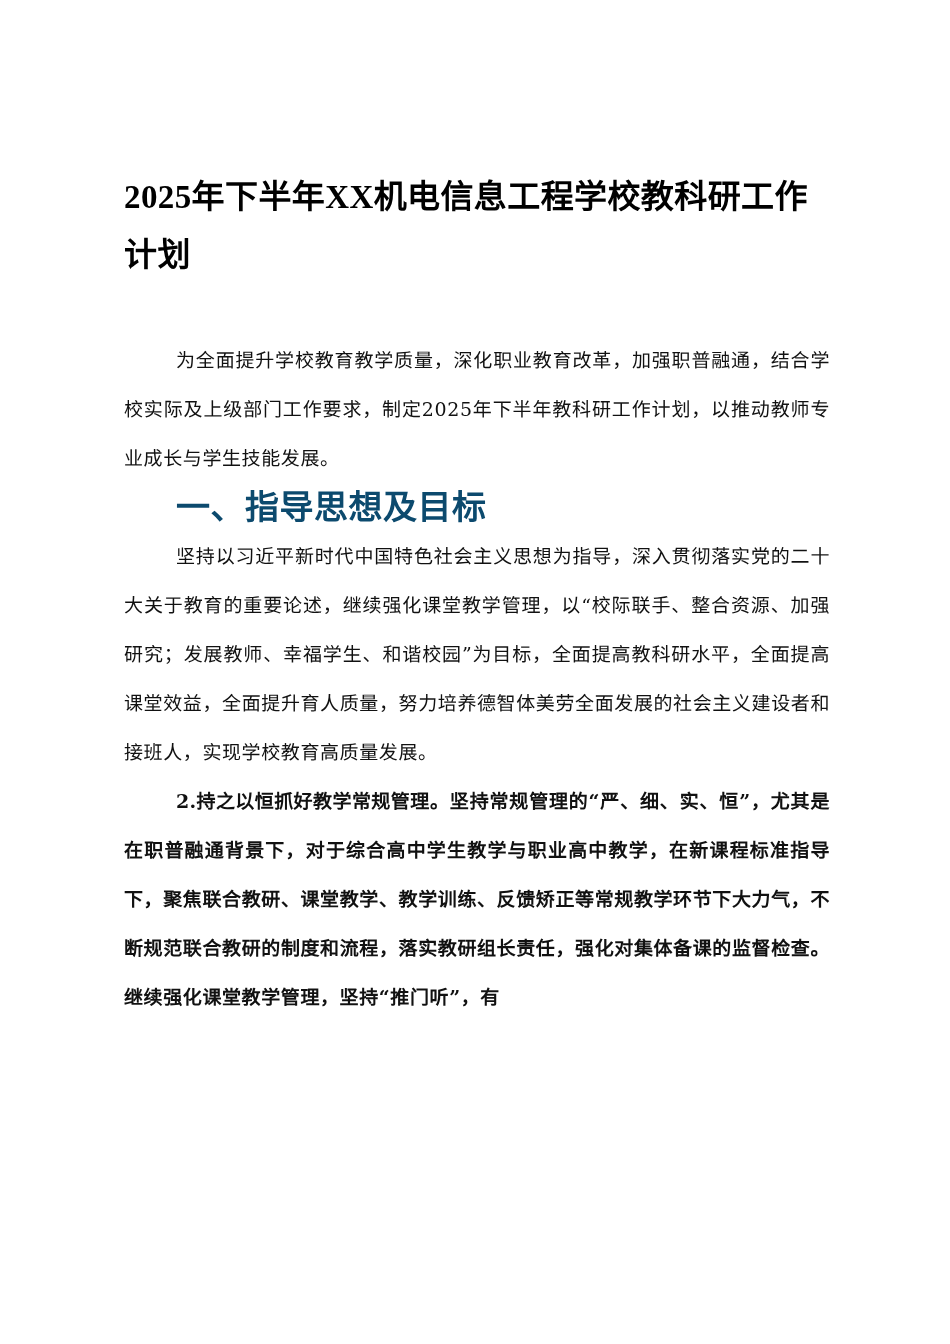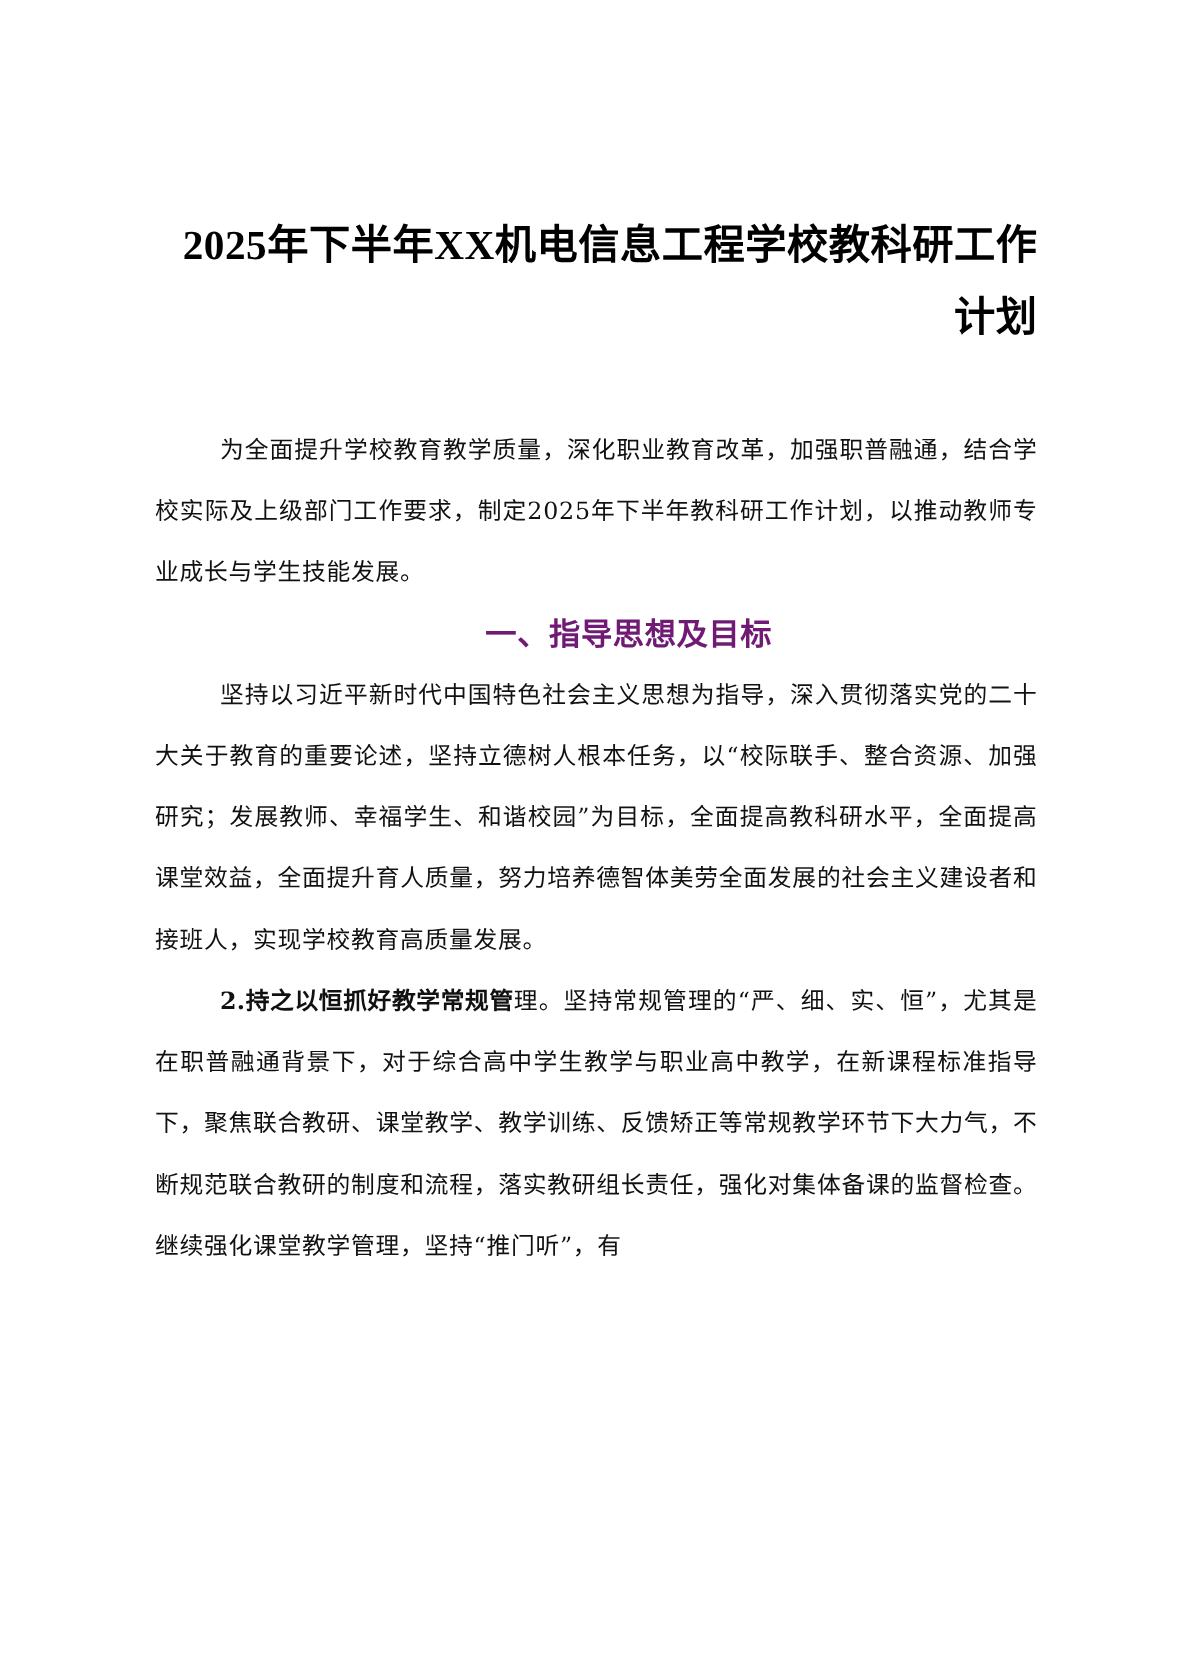--- a/index.html
+++ b/index.html
@@ -26,39 +26,38 @@
     top: 168px;
     width: 706px;
   }
 
   
   .doc-title {
     font-family: "Liberation Serif", "DejaVu Serif", serif;
     font-weight: bold;
     font-size: 33px;
     line-height: 58px;
-    text-align: right;
+    text-align: left;
     letter-spacing: 0.4px;
     color: #000000;
     margin: 0 0 52px 0;
     word-break: break-all;
   }
 
   
   .section-heading {
     font-family: "DejaVu Sans", "Liberation Sans", sans-serif;
     font-weight: 600;
-    font-size: 25px;
+    font-size: 34px;
     line-height: 49px;
     text-indent: 52px;
     letter-spacing: 0.5px;
-    color: #701a75;
+    color: #0c4a6e;
     margin: 0;
     word-break: break-all;
-    text-align: center;
   }
 
   
   .body-para {
     font-family: "DejaVu Serif", "Liberation Serif", serif;
     font-weight: normal;
     font-size: 19px;
     line-height: 49px;
     text-align: justify;
     text-justify: inter-character;
@@ -69,34 +68,34 @@
     word-break: break-all;
   }
 
   
   .run-bold {
     font-weight: bold;
     letter-spacing: 0.2px;
   }
 
   .run-normal {
-    font-weight: normal;
+    font-weight: bold;
   }
 </style>
 </head>
 <body>
 
 <div class="page">
   <div class="content">
 
     <h1 class="doc-title">2025年下半年XX机电信息工程学校教科研工作计划</h1>
 
     <p class="body-para">为全面提升学校教育教学质量，深化职业教育改革，加强职普融通，结合学校实际及上级部门工作要求，制定2025年下半年教科研工作计划，以推动教师专业成长与学生技能发展。</p>
 
     <h2 class="section-heading">一、指导思想及目标</h2>
 
-    <p class="body-para">坚持以习近平新时代中国特色社会主义思想为指导，深入贯彻落实党的二十大关于教育的重要论述，坚持立德树人根本任务，以“校际联手、整合资源、加强研究；发展教师、幸福学生、和谐校园”为目标，全面提高教科研水平，全面提高课堂效益，全面提升育人质量，努力培养德智体美劳全面发展的社会主义建设者和接班人，实现学校教育高质量发展。</p>
+    <p class="body-para">坚持以习近平新时代中国特色社会主义思想为指导，深入贯彻落实党的二十大关于教育的重要论述，继续强化课堂教学管理，以“校际联手、整合资源、加强研究；发展教师、幸福学生、和谐校园”为目标，全面提高教科研水平，全面提高课堂效益，全面提升育人质量，努力培养德智体美劳全面发展的社会主义建设者和接班人，实现学校教育高质量发展。</p>
 
 
     <p class="body-para"><span class="run-bold">2.持之以恒抓好教学常规管</span><span class="run-normal">理。坚持常规管理的“严、细、实、恒”，尤其是在职普融通背景下，对于综合高中学生教学与职业高中教学，在新课程标准指导下，聚焦联合教研、课堂教学、教学训练、反馈矫正等常规教学环节下大力气，不断规范联合教研的制度和流程，落实教研组长责任，强化对集体备课的监督检查。继续强化课堂教学管理，坚持“推门听”，有</span></p>
 
   </div>
 </div>
 
 </body></html>

